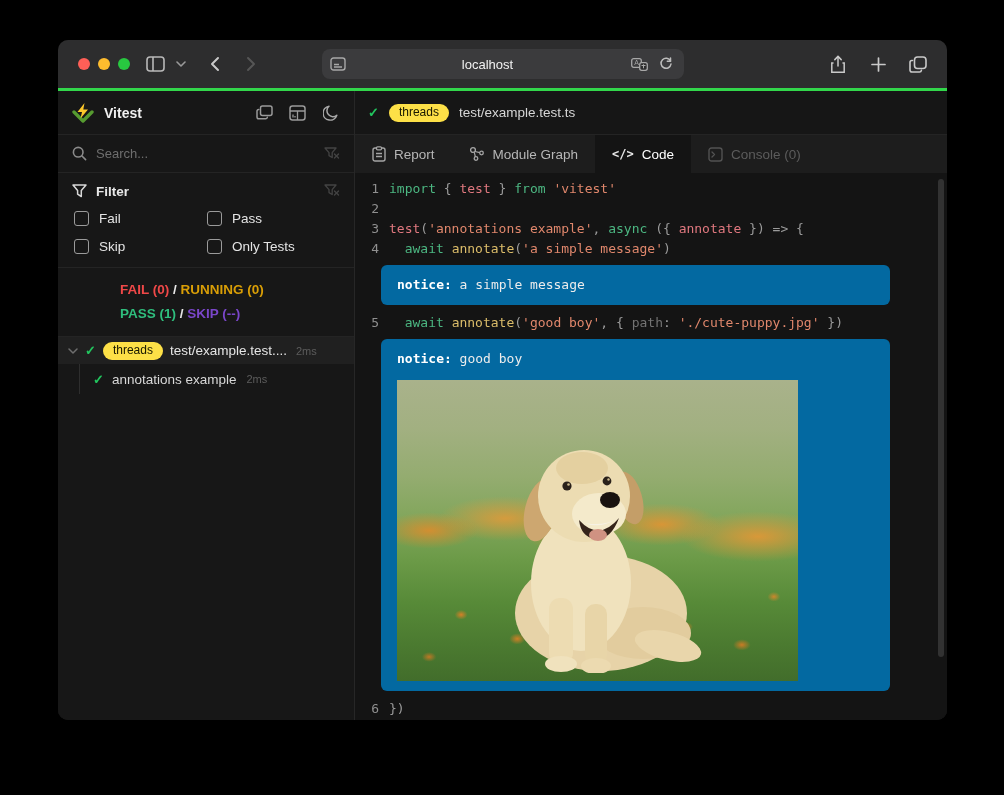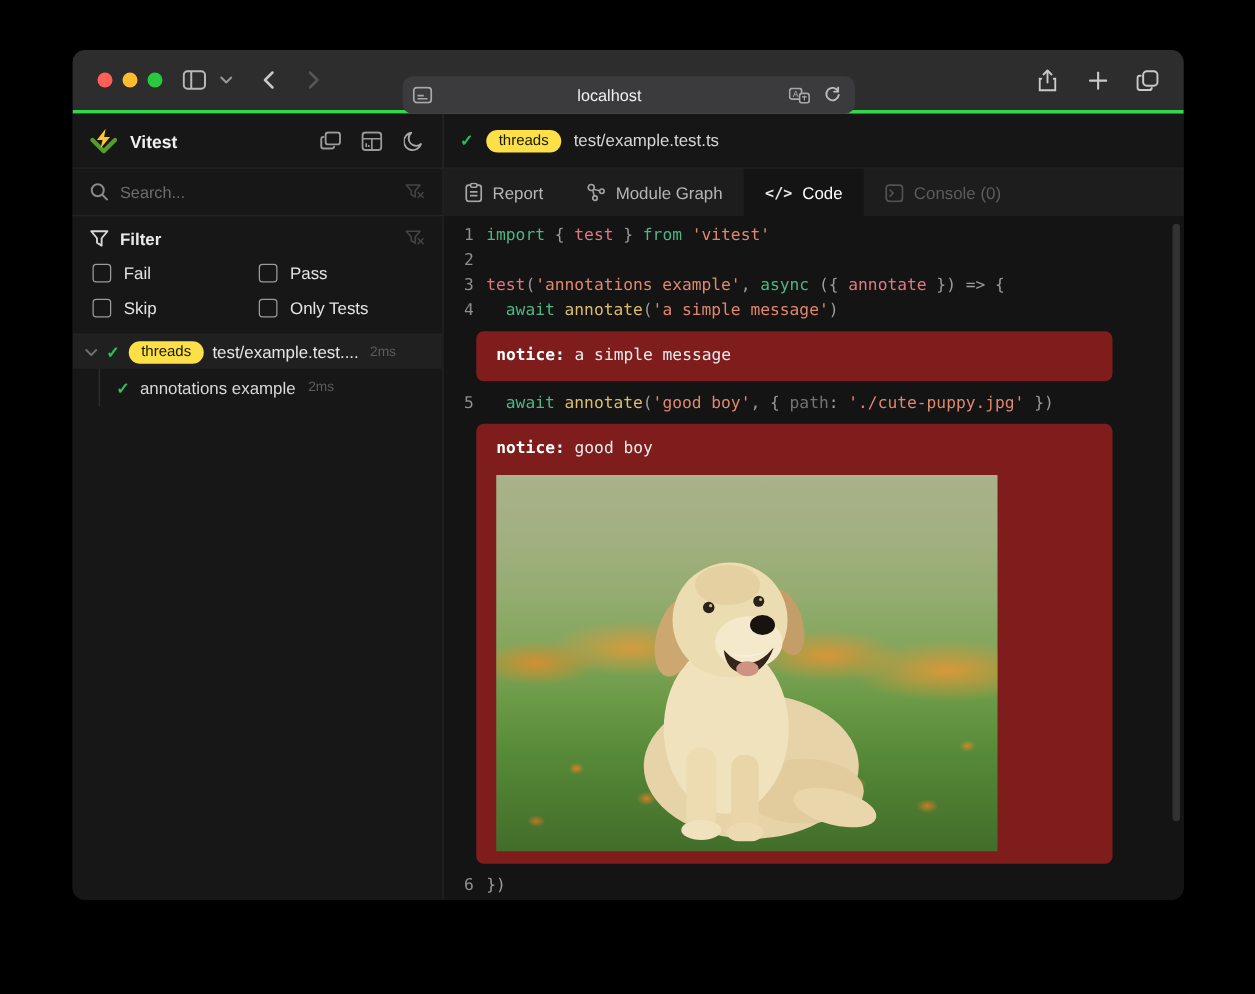--- a/index.html
+++ b/index.html
@@ -11,21 +11,21 @@
 
   
   .toolbar { height:48px; background:#2d2d2e; display:flex; align-items:center;
     padding:0 14px; flex:none; position:relative; }
   .traffic { display:flex; gap:8px; margin:0 10px 0 6px; }
   .light { width:12px; height:12px; border-radius:50%; }
   .light.red{ background:#ff5f57; } .light.yellow{ background:#febc2e; } .light.green{ background:#28c840; }
   .tbtn { background:none; border:none; display:flex; align-items:center; justify-content:center;
     width:30px; height:30px; color:#b9b9b9; cursor:default; }
   .tbtn svg { display:block; }
-  .url-bar { position:absolute; left:50%; top:21px; transform:translateX(-50%);
+  .url-bar { position:absolute; left:50%; top:9px; transform:translateX(-50%);
     width:362px; height:30px; background:#3b3b3d; border-radius:8px;
     display:flex; align-items:center; padding:0 8px; }
   .url-text { flex:1; text-align:center; color:#f2f2f2; font-size:13px; }
   .url-left, .url-right { display:flex; align-items:center; gap:6px; color:#a8a8a8; }
   .right-group { margin-left:auto; display:flex; align-items:center; gap:10px; }
   .left-group { display:flex; align-items:center; gap:2px; }
 
   .progress-line { height:3px; flex:none; }
 
   
@@ -94,21 +94,21 @@
 
   
   .code-area { flex:1; background:#141414; overflow:hidden; position:relative;
     font-family:"DejaVu Sans Mono", monospace; font-size:13px; line-height:20px; padding-top:6px; }
   .code-line { display:flex; min-height:20px; padding-left:10px; }
   .ln { width:14px; flex:none; text-align:right; color:#8f8f8f; margin-right:10px; }
   .lt { white-space:pre; color:#d4d4d4; }
   .tk-kw { color:#4cb782; } .tk-id { color:#e0787f; } .tk-fn { color:#dcbd6a; }
   .tk-str { color:#e0876c; } .tk-pun { color:#9b9b9b; } .tk-def { color:#737373; }
 
-  .annotation-box { margin:6px 57px 8px 26px; background:#7f1d1d; border-radius:6px;
+  .annotation-box { margin:6px 57px 8px 26px; background:#0369a1; border-radius:6px;
     padding:10px 16px; }
   .notice-label { font-weight:700; color:#ffffff; }
   .notice-text { color:#ececec; }
 
   .scroll-thumb { position:absolute; right:3px; top:6px; width:6px; height:478px;
     background:#323232; border-radius:3px; }
 
   
   .puppy-image { width:401px; height:301px; margin-top:11px; position:relative; overflow:hidden;
     background:
@@ -289,20 +289,24 @@
             <span class="chk-box"></span>
             <span class="chk-label">Skip</span>
           </div>
           <div class="chk-row">
             <span class="chk-box"></span>
             <span class="chk-label">Only Tests</span>
           </div>
         </div>
       </div>
 
+      <div class="status-block">
+        <div><span class="st-fail">FAIL (0)</span><span> / </span><span class="st-running">RUNNING (0)</span></div>
+        <div><span class="st-pass">PASS (1)</span><span> / </span><span class="st-skip">SKIP (--)</span></div>
+      </div>
 
       <div class="tree">
         <div class="tree-row selected">
           <svg width="10" height="6" viewBox="0 0 10 6">
             <polyline points="1,1 5,5 9,1" fill="none" stroke="#6e6e6e" stroke-width="1.5" stroke-linecap="round" stroke-linejoin="round"></polyline>
           </svg>
           <span class="check">✓</span>
           <span class="badge">threads</span>
           <span class="tree-file-label">test/example.test....</span>
           <span class="tree-time">2ms</span>

